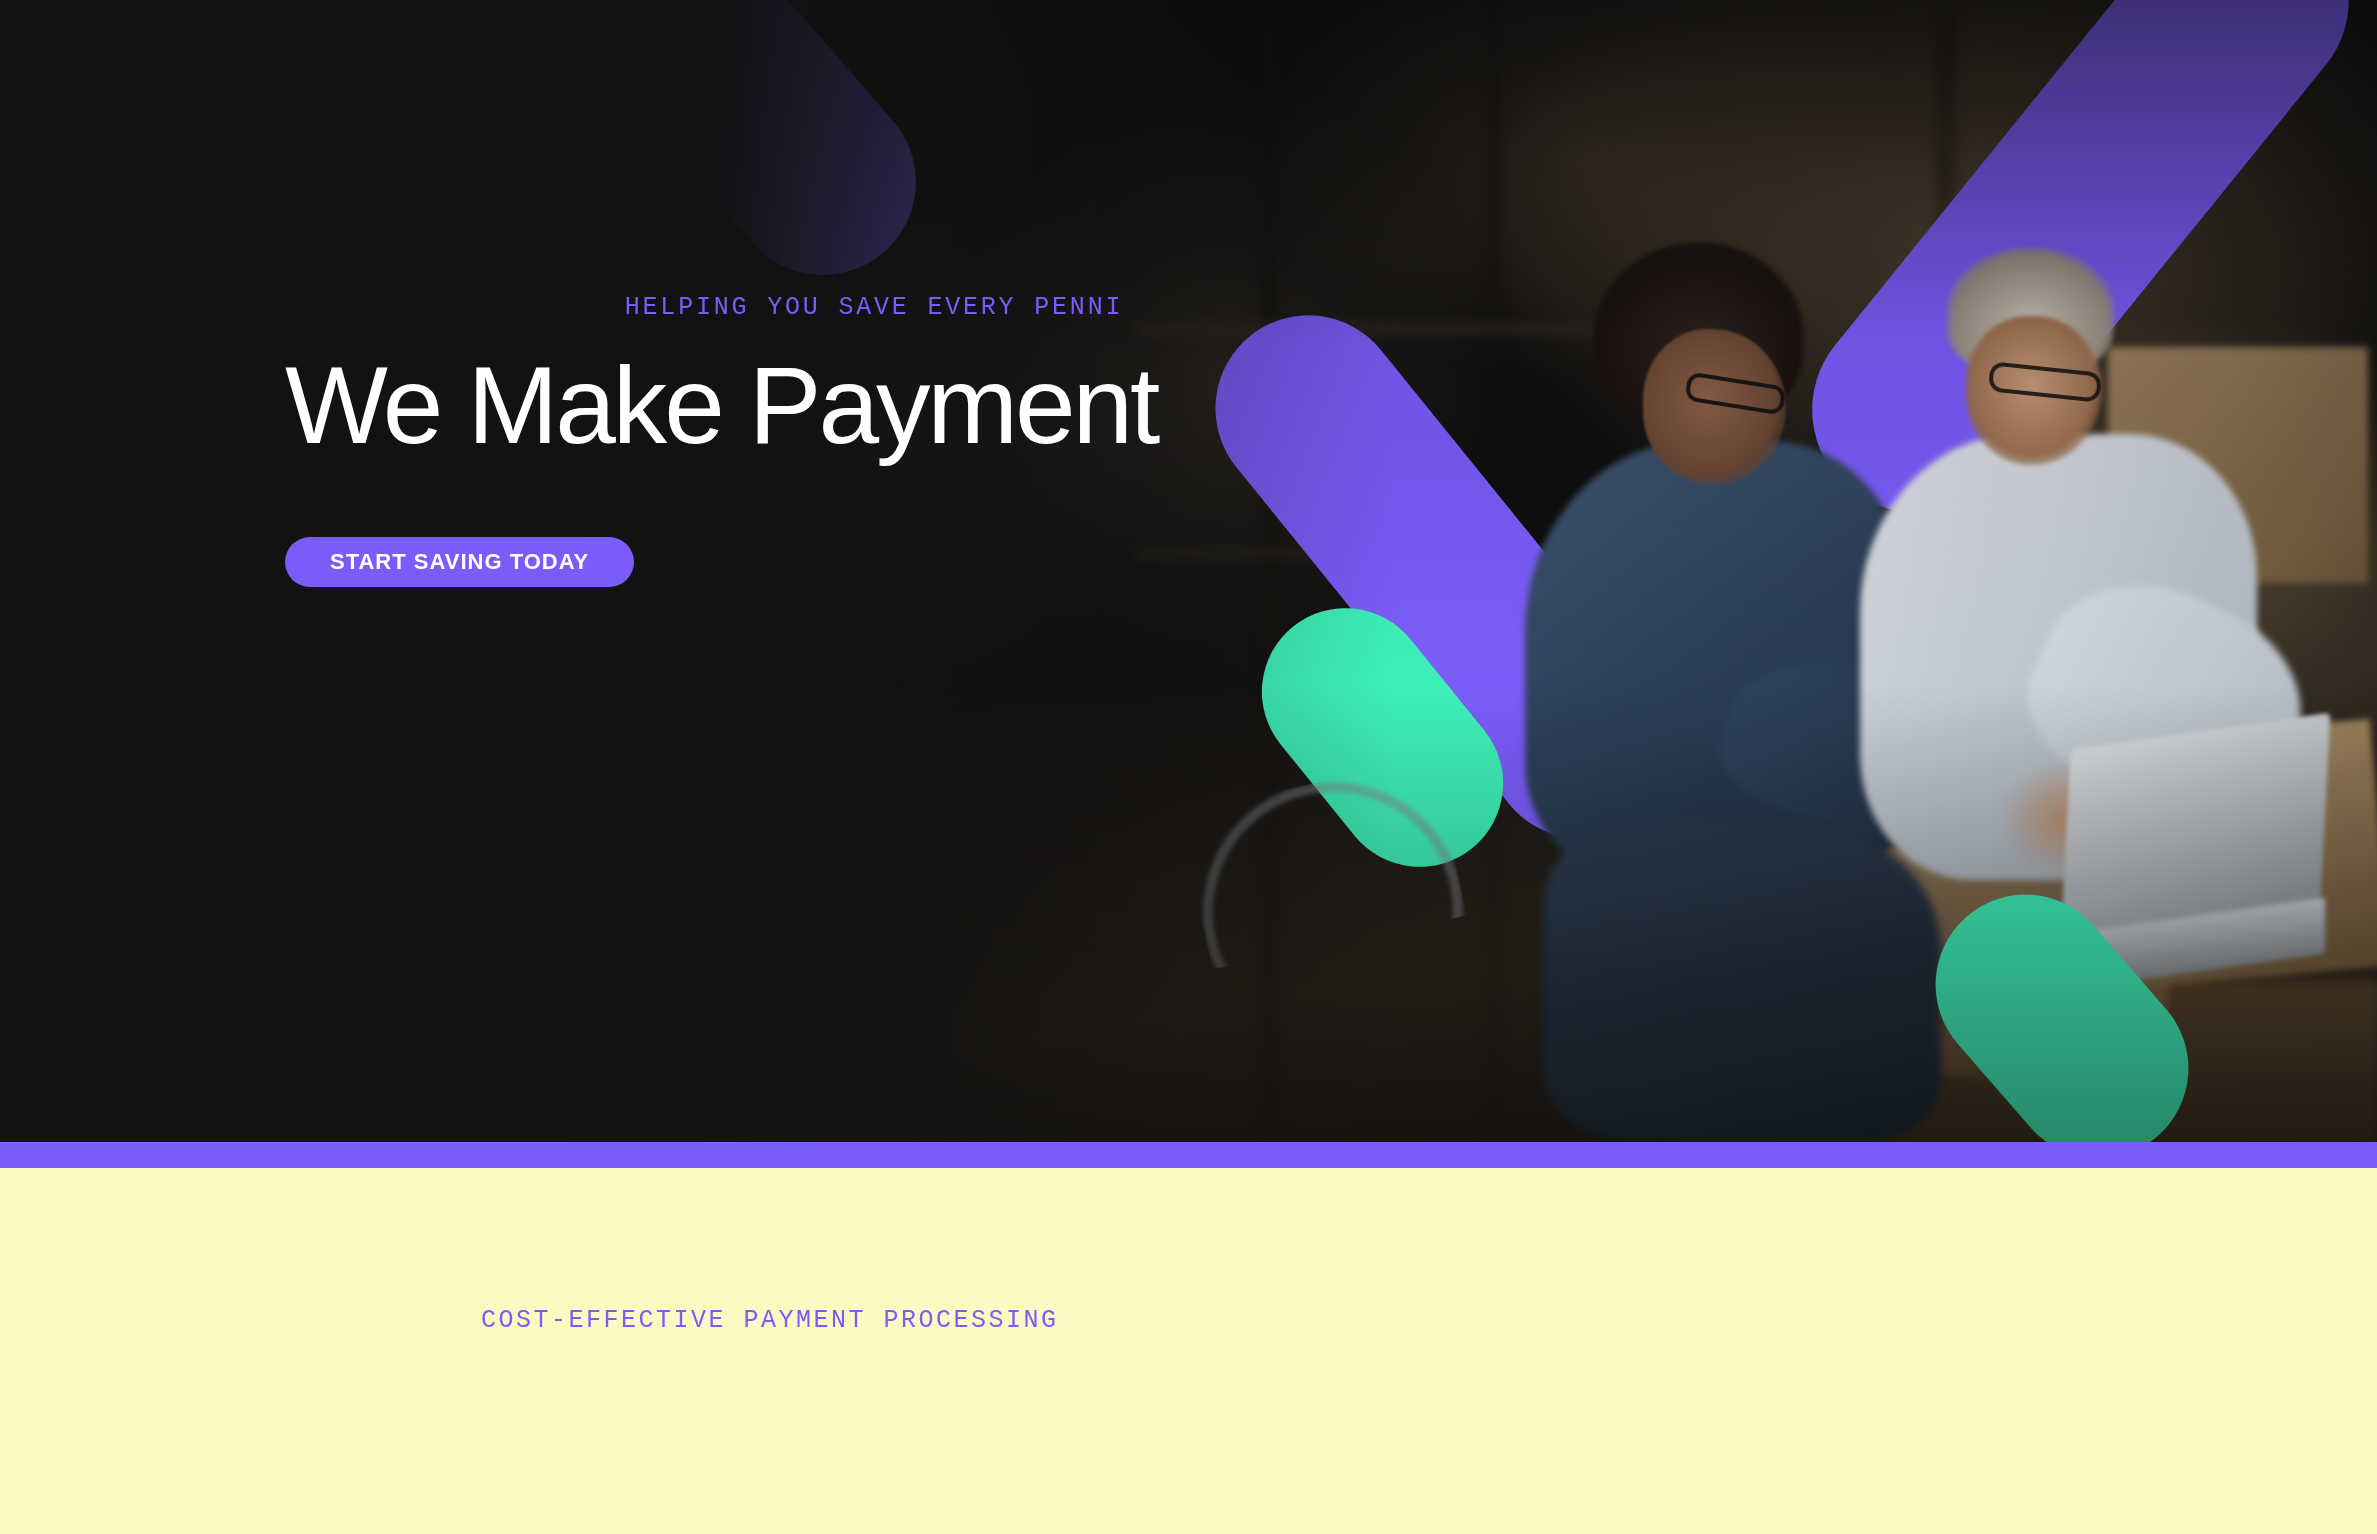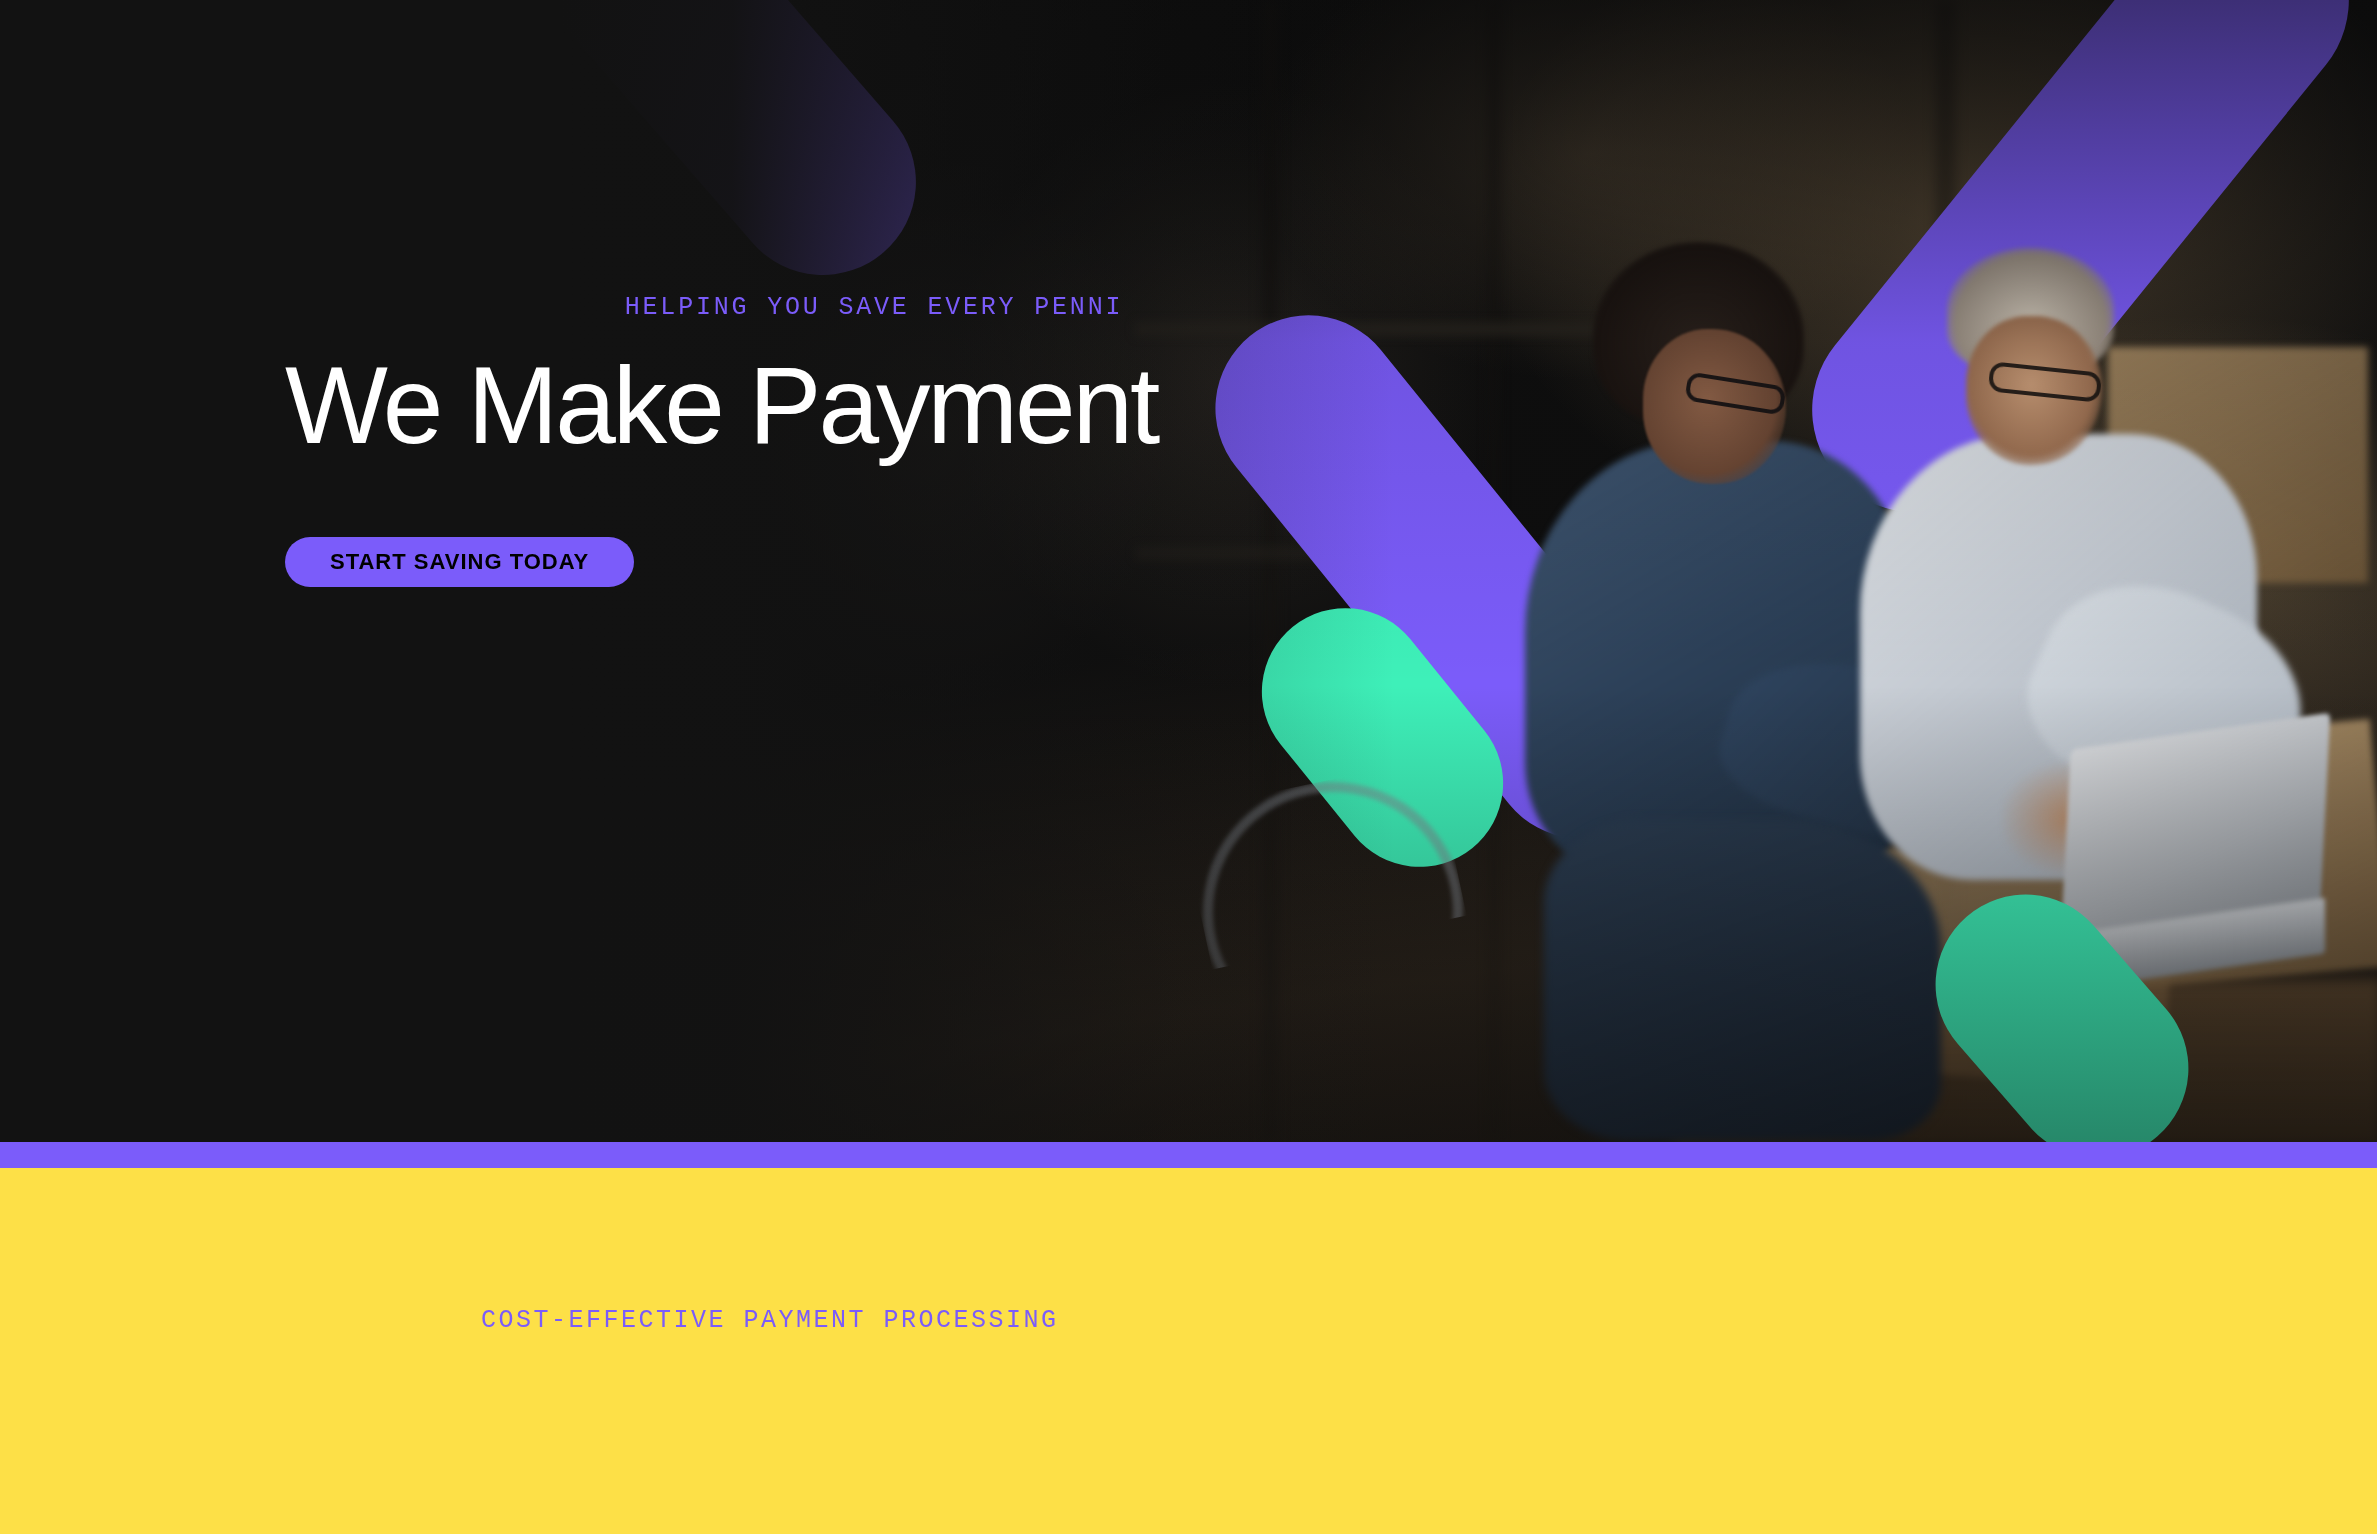--- a/index.html
+++ b/index.html
@@ -209,36 +209,36 @@
     font-family:"Liberation Mono", monospace;
     font-size:25px; letter-spacing:2.8px; color:#7b5cfa; font-weight:400;text-align:center;
   }
   .hero-h1 {
     margin-top:26px;
     font-size:109px; line-height:1.06; font-weight:400; color:#ffffff;
     letter-spacing:-3.1px;
   }
   .cta {
     margin-top:73px; display:inline-flex; align-items:center; justify-content:center;
-    background:#7b5cfa; color:#000000; border:0; cursor:pointer;
+    background:#7b5cfa; color:#ffffff; border:0; cursor:pointer;
     height:50px; padding:16px 45px; border-radius:6200px;
     font-size:22px; font-weight:700; letter-spacing:1px;
     font-family:"Liberation Sans", sans-serif;
   }
 
   
   .rule {
     position:absolute; left:0; top:1142px; width:2377px; height:26px;
     background:#7b5cfa;
   }
 
   
   .section2 {
     position:absolute; left:0; top:1168px; width:2377px; height:366px;
-    background:#fde047;
+    background:#fef9c3;
   }
   .s2-inner { position:absolute; left:481px; top:138px; width:1736px; }
   .s2-eyebrow {
     font-family:"Liberation Mono", monospace;
     font-size:25px; letter-spacing:2.5px; color:#7b5cfa;
   }
   .s2-h2 {
     margin-top:79px;
     font-size:93px; line-height:1.13; font-weight:400;
     color:#3b3480; letter-spacing:-1.9px;

